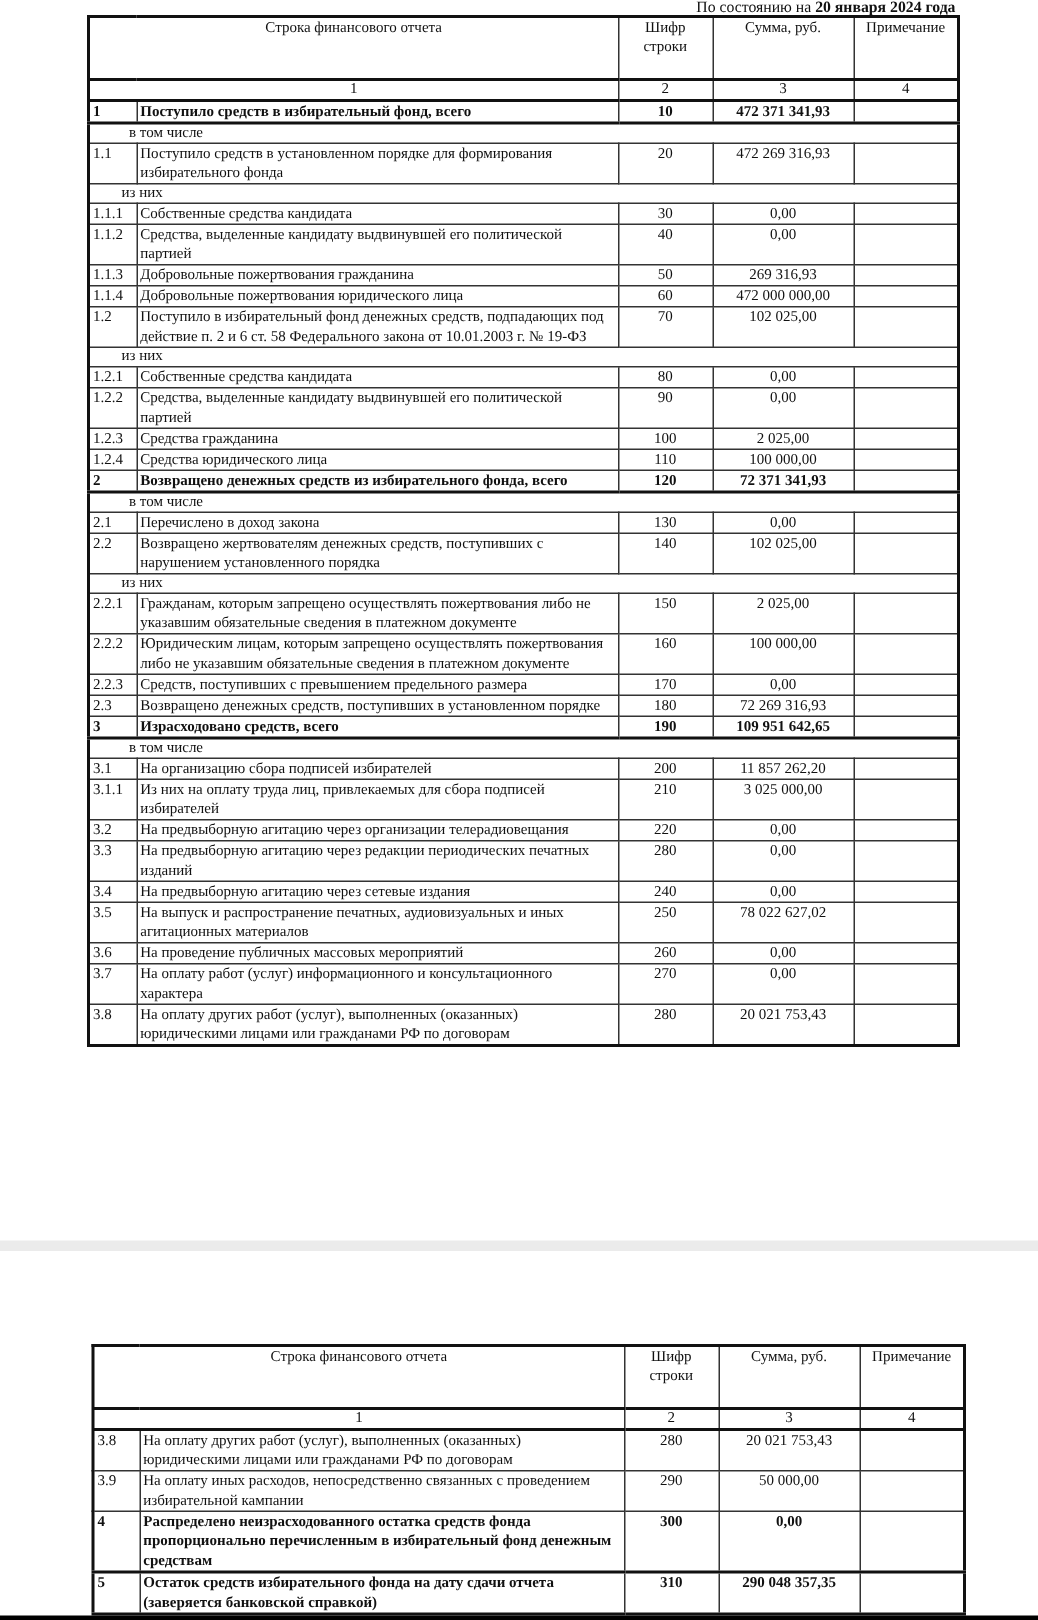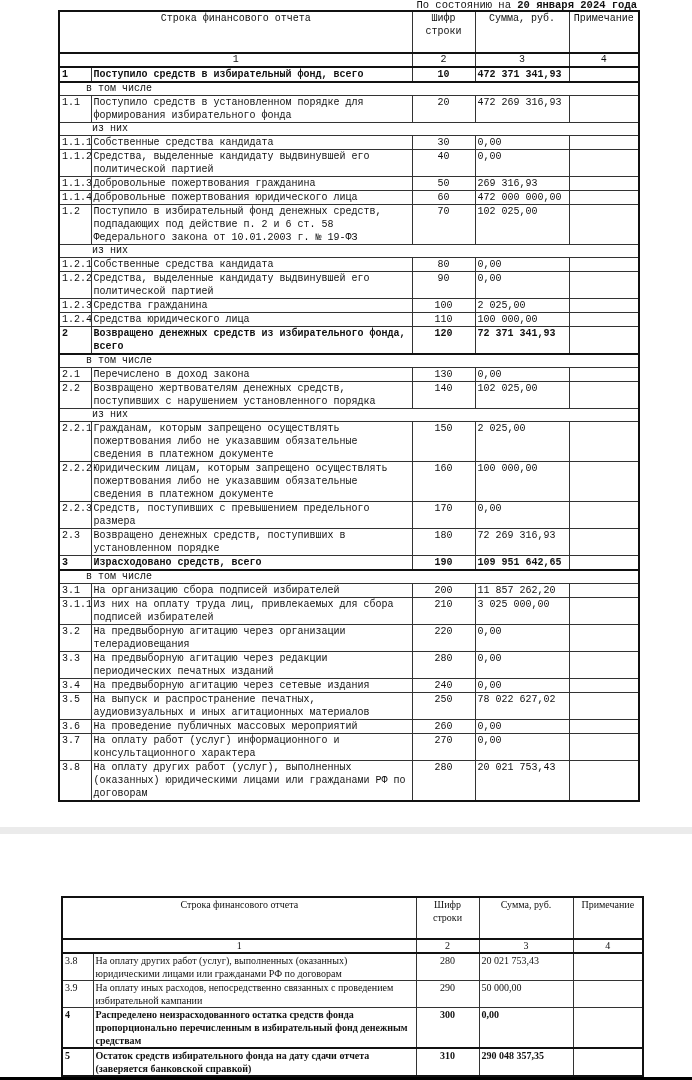--- a/index.html
+++ b/index.html
@@ -3,21 +3,21 @@
 <meta charset="utf-8">
 <style>
   html, body { margin: 0; padding: 0; }
   body {
     width: 692px; height: 1080px; position: relative; overflow: hidden;
     background: #ffffff;
     font-family: "Liberation Serif", "DejaVu Serif", serif;
     color: #111;
   }
   .page { position: absolute; left: 0; width: 692px; background: #fff; }
-  #page1 { top: 0; height: 668px; font-family: Liberation Mono, monospace; }
+  #page1 { top: 0; height: 668px; }
   #page2 { top: 834px; height: 243px; }
   .separator { position: absolute; left: 0; top: 827px; width: 692px; height: 7px; background: #ebebeb; }
   .bottom-bar { position: absolute; left: 0; top: 1077px; width: 692px; height: 3px; background: #000; }
 
   .date-line {
     position: absolute; top: 0; right: 55px; font-size: 10.5px; line-height: 11px;
     white-space: nowrap;
   }
   .date-line b { font-weight: bold; }
 
@@ -29,25 +29,25 @@
   #table1 { left: 58px; top: 10px; width: 580px; }
   #table2 { left: 61px; top: 896px; width: 580px; }
 
   table.fin td {
     border: 1px solid #333; padding: 0 2px; vertical-align: top;
     overflow: hidden;
   }
   table.fin .hdr td { text-align: center; height: 40px; border-bottom: 2px solid #111; margin-top: 36px; }
   table.fin .numrow td { text-align: center; height: 12px; line-height: 12px; border-bottom: 2px solid #111; }
   table.fin td.code { text-align: center; }
-  table.fin td.sum { text-align: left; }
+  table.fin td.sum { text-align: center; }
   table.fin td.num { padding-left: 2px; }
   table.fin tr.bold td { font-weight: bold; }
   table.fin tr.sub td { padding-left: 26px; height: 12px; line-height: 12px; }
-  table.fin tr.sub2 td { padding-left: 32px; height: 12px; line-height: 12px; }
+  table.fin tr.sub2 td { padding-left: 21px; height: 12px; line-height: 12px; }
   table.fin tr.bold td { border-bottom: 2px solid #111; }
   col.c-num { width: 32px; }
   col.c-text { width: 321px; }
   col.c-code { width: 63px; }
   col.c-sum { width: 94px; }
   col.c-note { width: 70px; }
   #table2 col.c-num { width: 31px; }
   #table2 col.c-text { width: 323px; }
 </style>
 </head>

